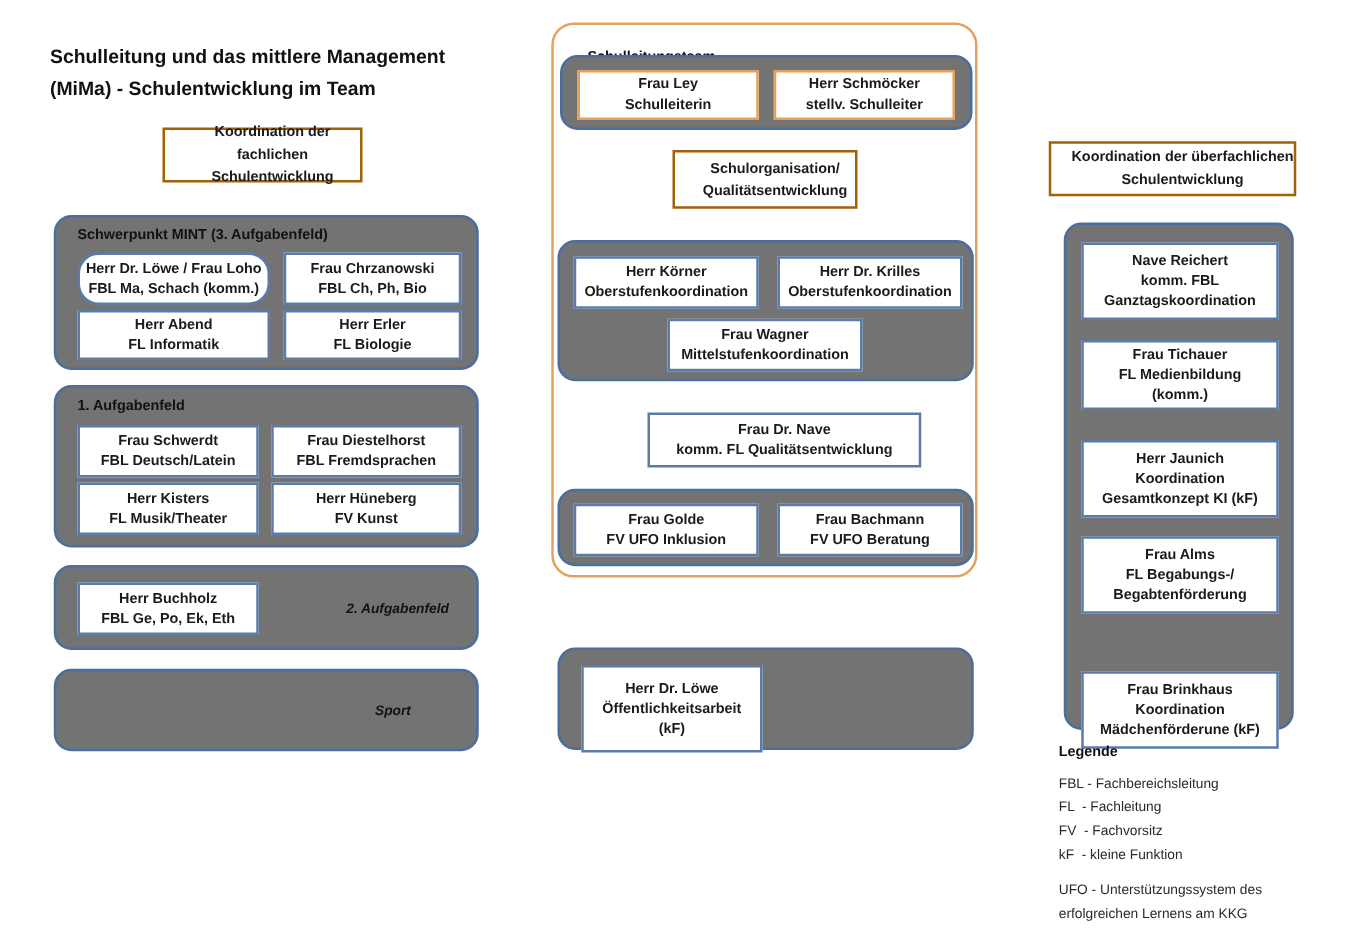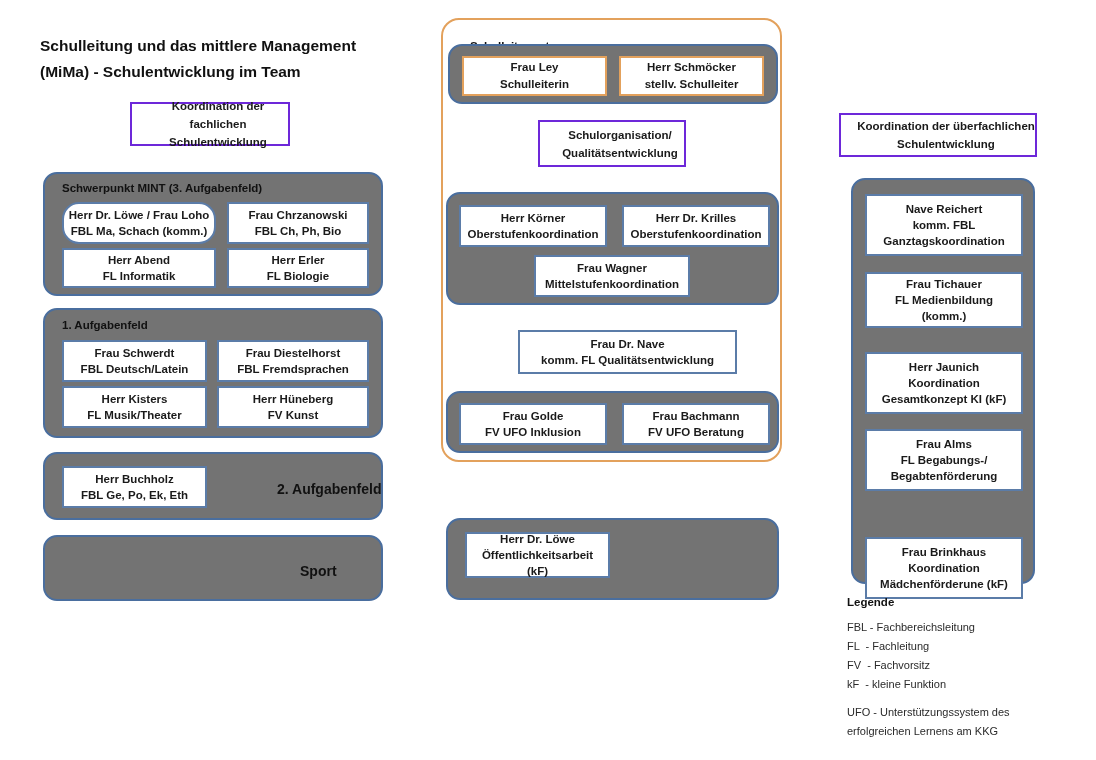--- a/index.html
+++ b/index.html
@@ -34,41 +34,41 @@
   .obox{ 
     border:2px solid #E3A15C;
     background:#ffffff;
     display:flex;flex-direction:column;align-items:center;justify-content:center;
     text-align:center;
     font-size:11.5px;font-weight:bold;line-height:17px;
   }
   .obox span{display:block;}
 
   .rbox{ 
-    border:2px solid #6d28d9;
+    border:2px solid #a16207;
     background:#ffffff;
     display:flex;flex-direction:column;align-items:center;justify-content:center;
     text-align:center;
     font-size:11.5px;font-weight:bold;line-height:18px;padding-left:16px;
   }
   .rbox span{display:block;}
 
   
   .group{
     border:2.5px solid #4A6E9E;
     border-radius:14px;
     background:#737373;
   }
   .group-title{
     position:absolute;
     font-size:11.5px;font-weight:bold;color:#111;white-space:nowrap;
   }
   .side-label{
     position:absolute;
-    font-size:14px;font-weight:bold;color:#111;white-space:nowrap;
+    font-size:11px;font-weight:bold;color:#111;white-space:nowrap;font-style:italic;
   }
 
   
   #team-container{
     border:2px solid #E3A15C;
     border-radius:18px;
     background:#ffffff;
   }
   #team-title{
     position:absolute;
@@ -192,21 +192,21 @@
     <span>Frau Golde</span>
     <span>FV UFO Inklusion</span>
   </div>
   <div class="abs pbox" style="left:174px;top:10px;width:148px;height:42px;">
     <span>Frau Bachmann</span>
     <span>FV UFO Beratung</span>
   </div>
 </div>
 
 <div class="abs group" style="left:446px;top:518px;width:333px;height:82px;">
-  <div class="abs pbox" style="left:17px;top:12px;width:145px;height:46px;">
+  <div class="abs pbox" style="left:17px;top:12px;width:145px;height:70px;">
     <span>Herr Dr. Löwe</span>
     <span>Öffentlichkeitsarbeit</span>
     <span>(kF)</span>
   </div>
 </div>
 
 <div class="abs rbox" style="left:839px;top:113px;width:198px;height:44px;">
   <span>Koordination der überfachlichen</span>
   <span>Schulentwicklung</span>
 </div>

